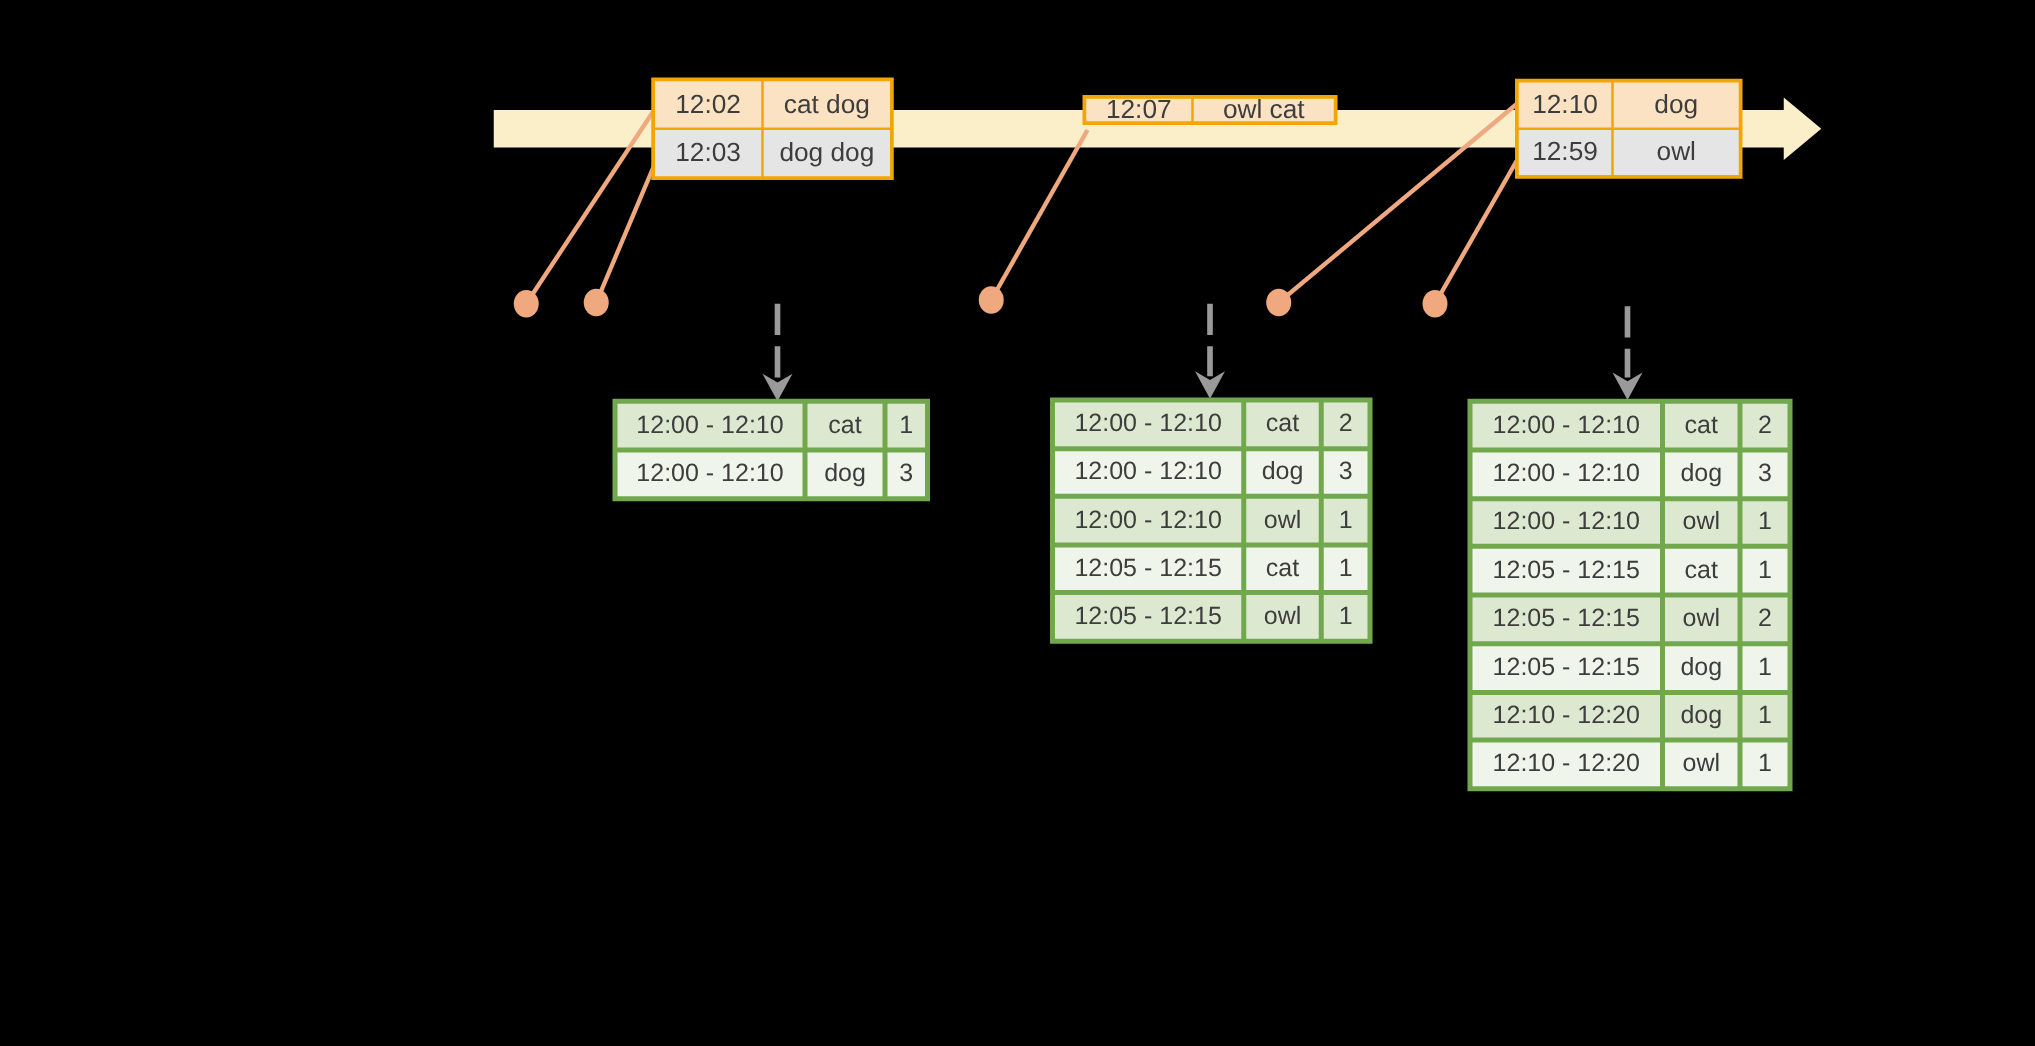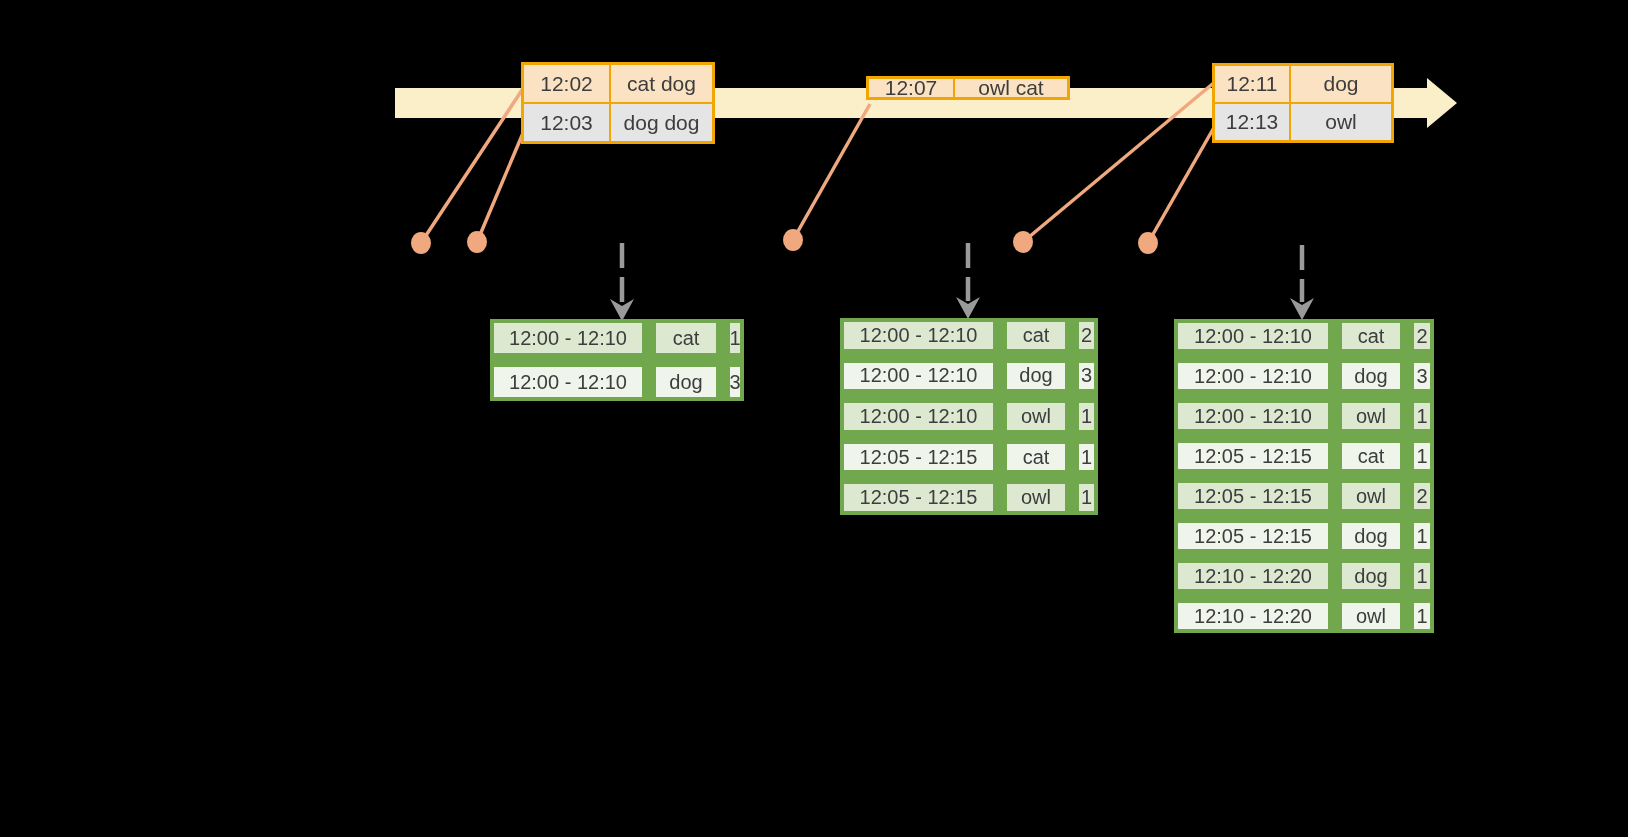--- a/index.html
+++ b/index.html
@@ -29,21 +29,21 @@
   
   .etable { background:#f2a604; padding:3px; gap:2px; }
   .etable .cell { font-size:21px; }
   .etable .cell.odd  { background:#fae2c2; }
   .etable .cell.even { background:#e5e5e5; }
   .e1 { left:521px; top:62px;  width:194px; height:82px; grid-template-columns:85px 1fr; }
   .e2 { left:866px; top:76px;  width:204px; height:24px; grid-template-columns:84px 1fr; }
   .e3 { left:1212px; top:63px; width:182px; height:80px; grid-template-columns:74px 1fr; }
 
   
-  .gtable { background:#72a84d; padding:4px; gap:14px; }
+  .gtable { background:#72a84d; padding:4px; gap:4px; }
   .gtable .cell { font-size:20px; }
   .gtable .cell.odd  { background:#dde8d1; }
   .gtable .cell.even { background:#f0f5eb; }
   .g1 { left:490px;  top:319px; width:254px; height:82px;  grid-template-columns:148px 60px 1fr; }
   .g2 { left:840px;  top:318px; width:258px; height:197px; grid-template-columns:149px 58px 1fr; }
   .g3 { left:1174px; top:319px; width:260px; height:314px; grid-template-columns:150px 58px 1fr; }
 </style>
 </head>
 <body>
 
@@ -89,23 +89,23 @@
       <div class="cell odd">12:02</div>
       <div class="cell odd">cat dog</div>
       <div class="cell even">12:03</div>
       <div class="cell even">dog dog</div>
     </div>
   <div class="dtable etable e2">
       <div class="cell odd">12:07</div>
       <div class="cell odd">owl cat</div>
     </div>
   <div class="dtable etable e3">
-      <div class="cell odd">12:11</div>
+      <div class="cell odd">12:10</div>
       <div class="cell odd">dog</div>
-      <div class="cell even">12:13</div>
+      <div class="cell even">12:59</div>
       <div class="cell even">owl</div>
     </div>
 
   <div class="dtable gtable g1">
       <div class="cell odd">12:00 - 12:10</div>
       <div class="cell odd">cat</div>
       <div class="cell odd">1</div>
       <div class="cell even">12:00 - 12:10</div>
       <div class="cell even">dog</div>
       <div class="cell even">3</div>

